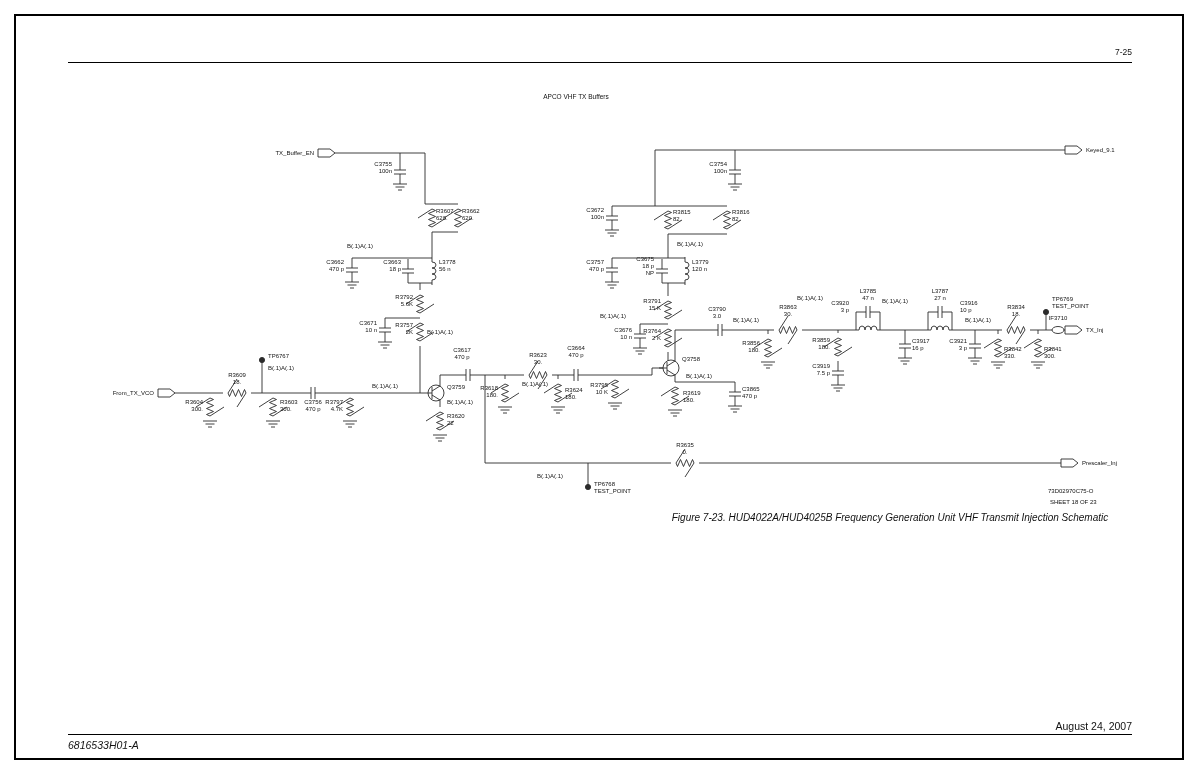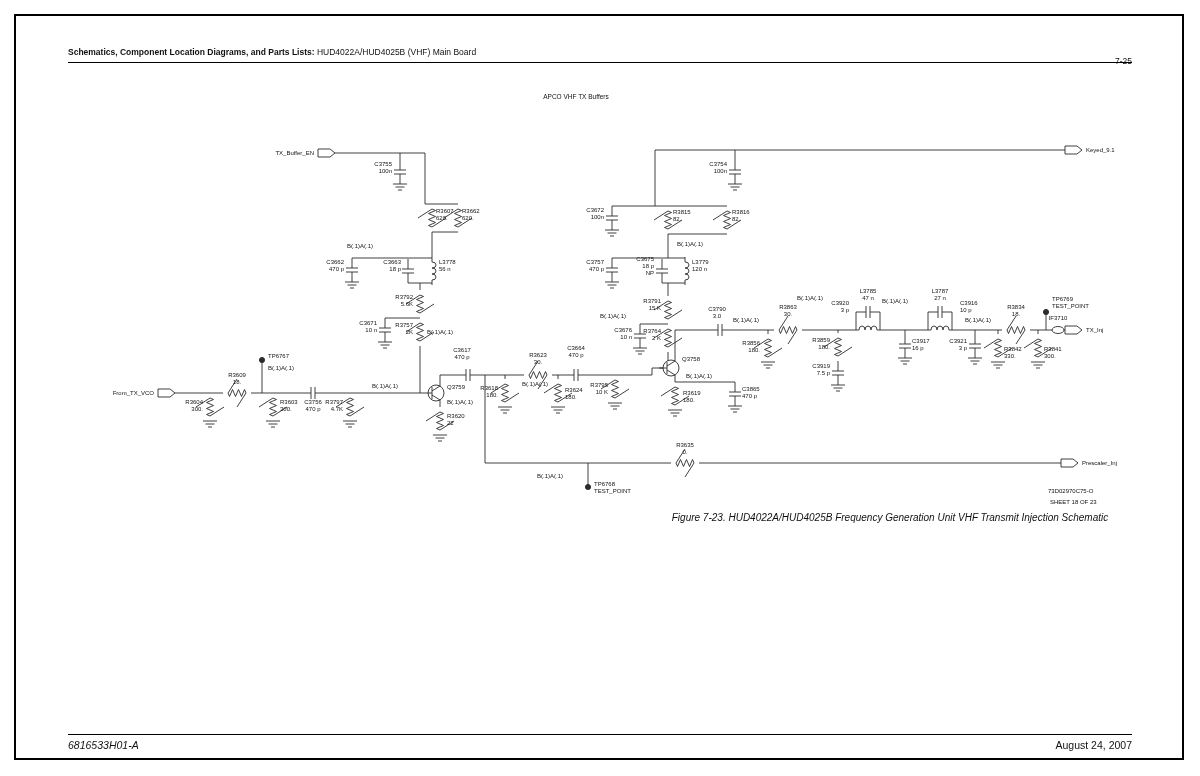--- a/index.html
+++ b/index.html
@@ -2,42 +2,39 @@
 <html><head>
 <meta charset="utf-8">
 <style>
   html,body{margin:0;padding:0;background:#e8e8e8;}
   .page{position:relative;width:1200px;height:776px;background:#ffffff;overflow:hidden;
         font-family:"Liberation Sans",sans-serif;color:#111;}
   .page-border{position:absolute;left:14px;top:14px;width:1170px;height:746px;
         border:2px solid #000;box-sizing:border-box;pointer-events:none;}
   .hdr{position:absolute;left:68px;top:47px;font-size:8.5px;white-space:nowrap;}
   .hdr b{font-weight:bold;}
-  .hdr-page{position:absolute;right:68px;top:56px;font-size:8.5px;}
+  .hdr-page{position:absolute;right:68px;top:47px;font-size:8.5px;}
   .hdr-rule{position:absolute;left:68px;top:62px;width:1064px;border-top:1px solid #000;}
   .sch-title{position:absolute;left:440px;top:93px;width:272px;text-align:center;font-size:6.5px;}
   .caption{position:absolute;left:560px;top:512px;width:660px;text-align:center;
         font-style:italic;font-size:10px;}
   .sheet-ref{position:absolute;left:1048px;top:486px;font-size:6px;line-height:11px;}
   .sheet-ref .l2{margin-left:2px;}
   .ftr-rule{position:absolute;left:68px;top:734px;width:1064px;border-top:1px solid #000;}
   .ftr-left{position:absolute;left:68px;top:739px;font-size:10.5px;font-style:italic;}
-  .ftr-right{position:absolute;right:68px;top:739px;font-size:10.5px;}
+  .ftr-right{position:absolute;right:68px;top:720px;font-size:10.5px;}
   #schematic{position:absolute;left:0;top:0;}
   #schematic text{stroke:none;fill:#141414;font-family:"Liberation Sans",sans-serif;}
 </style>
 </head>
 <body>
 
 <div class="page">
   <div class="page-border"></div>
 
-  <div class="hdr">
-    <b>Schematics, Component Location Diagrams, and Parts Lists:</b><span> HUD4022A/HUD4025B (VHF) Main Board</span>
-  </div>
   <div class="hdr-page">7-25</div>
   <div class="hdr-rule"></div>
 
   <div class="sch-title">APCO VHF TX Buffers</div>
 
   <svg id="schematic" width="1200" height="776" viewBox="0 0 1200 776">
     <path fill="none" stroke="#2b2b2b" stroke-width="0.9" d="M335 153H425 M425 153V204 M400 153V160 M425 204H458 M432 232H458 M432 232V257
              M352 258H432 M408 283H432 M420 283V290 M385 318H420 M420 346V393
              M175 393H223 M251 393H301 M325 393H424 M262 393V362
              M440 379V375 M440 375H456 M480 375H524 M552 375H564 M588 375H652

